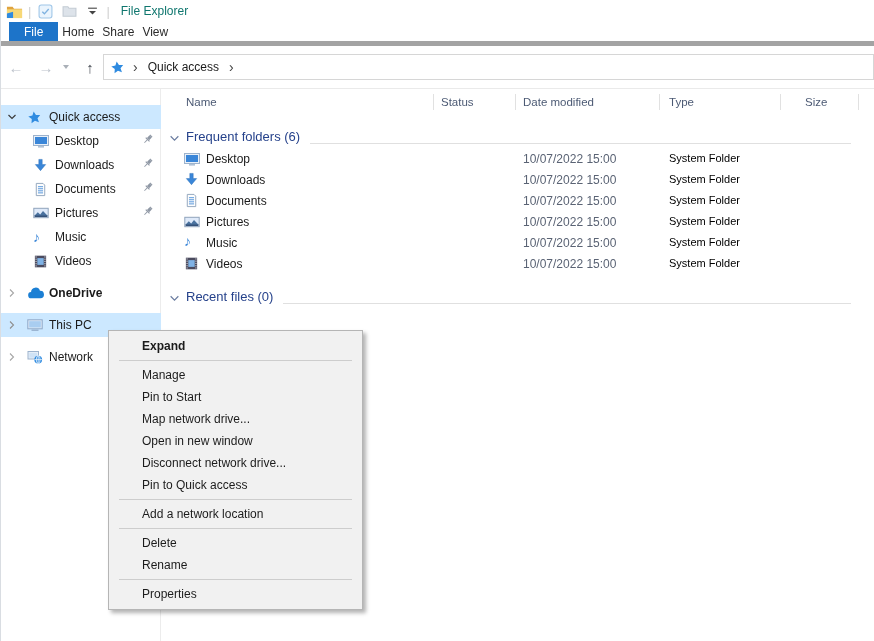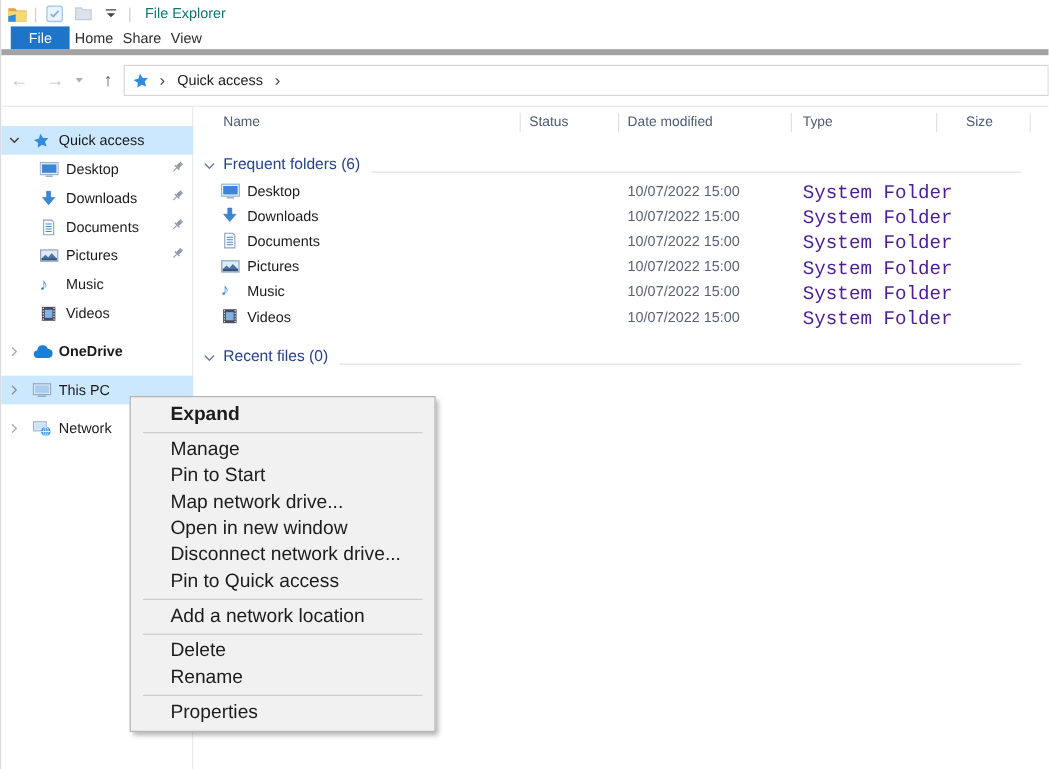--- a/index.html
+++ b/index.html
@@ -44,29 +44,29 @@
   .colhead { position:absolute; left:0; top:0; width:714px; height:26px; }
   .colcell { position:absolute; top:0; height:26px; display:flex; align-items:center; font-size:11.5px; color:#4c5a74; }
   .coldiv { position:absolute; top:5px; height:16px; width:1px; background:#e1e1e1; }
   .group-hdr { position:absolute; left:0; width:700px; height:22px; display:flex; align-items:flex-end; }
   .group-lbl { color:#26428b; font-size:13px; margin-left:6px; white-space:nowrap; }
   .group-line { flex:1; border-top:1px solid #e0e0e0; margin-left:10px; margin-right:10px; }
   .frow { position:absolute; left:0; width:714px; height:21px; }
   .frow .fic { position:absolute; left:23px; top:2px; }
   .frow .fname { position:absolute; left:45px; top:3px; font-size:12px; color:#1a1a1a; }
   .frow .fdate { position:absolute; left:362px; top:3px; font-size:12px; color:#5a6374; }
-  .frow .ftype { position:absolute; left:508px; top:3px; font-size:16px; color:#4c1d95;font-family:Liberation Mono, monospace; }
+  .frow .ftype { position:absolute; left:508px; top:3px; font-size:11px; color:#000000; }
   
   .ctxmenu {
     position:absolute; left:107px; top:330px; width:255px;
     background:#f1f1f1; border:1px solid #b5b5b5;
     box-shadow:3px 3px 4px rgba(0,0,0,0.3);
     padding:4px 0; z-index:20;
   }
-  .mi { height:22px; line-height:22px; padding-left:33px; font-size:16px; color:#1c1c1c; white-space:nowrap; }
+  .mi { height:22px; line-height:22px; padding-left:33px; font-size:12px; color:#1c1c1c; white-space:nowrap; }
   .mi.default { font-weight:bold; }
   .msep { border-top:1px solid #cdcdcd; margin:3px 10px; height:0; }
   svg { display:block; }
 </style>
 </head>
 <body>
 
 <div class="window">
 
   <div class="titlebar">

